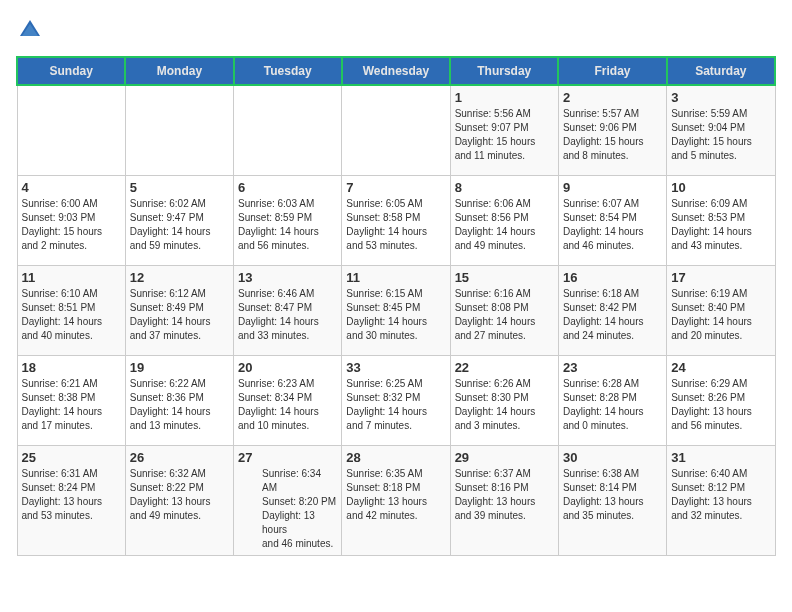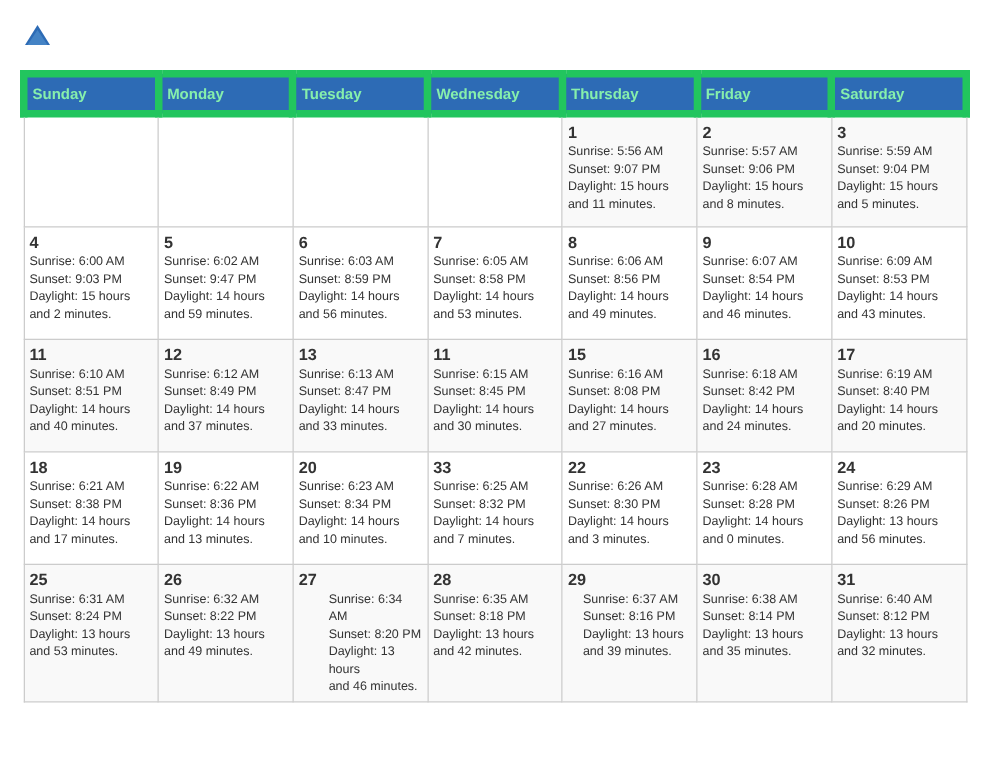--- a/index.html
+++ b/index.html
@@ -52,26 +52,26 @@
       font-size: 16px;
       color: #555;
     }
     table {
       width: 100%;
       border-collapse: collapse;
       table-layout: fixed;
     }
     thead tr th {
       background-color: #2d6bb5;
-      color: #86efac;
+      color: #e5e5e5;
       font-size: 12px;
       font-weight: bold;
       padding: 6px 4px;
-      text-align: left;
-      border: 6px solid #22c55e;
+      text-align: center;
+      border: 2px solid #22c55e;
     }
     tbody tr td {
       border: 1px solid #ccc;
       vertical-align: top;
       padding: 4px;
       font-size: 10.5px;
       color: #333;
       height: 90px;
       background: #fff;
     }
@@ -214,21 +214,21 @@
         </td>
         <td>
           <div class="day-number">12</div>
           <div class="day-info" style="white-space: pre-line;">Sunrise: 6:12 AM
 Sunset: 8:49 PM
 Daylight: 14 hours
 and 37 minutes.</div>
         </td>
         <td>
           <div class="day-number">13</div>
-          <div class="day-info" style="white-space: pre-line;">Sunrise: 6:13 AM
+          <div class="day-info" style="white-space: pre-line;">Sunrise: 6:46 AM
 Sunset: 8:47 PM
 Daylight: 14 hours
 and 33 minutes.</div>
         </td>
         <td>
           <div class="day-number">11</div>
           <div class="day-info" style="white-space: pre-line;">Sunrise: 6:15 AM
 Sunset: 8:45 PM
 Daylight: 14 hours
 and 30 minutes.</div>
@@ -330,21 +330,21 @@
         </td>
         <td>
           <div class="day-number">28</div>
           <div class="day-info" style="white-space: pre-line;">Sunrise: 6:35 AM
 Sunset: 8:18 PM
 Daylight: 13 hours
 and 42 minutes.</div>
         </td>
         <td>
           <div class="day-number">29</div>
-          <div class="day-info" style="white-space: pre-line; margin-left: 12px;">Sunrise: 6:37 AM
+          <div class="day-info" style="white-space: pre-line;">Sunrise: 6:37 AM
 Sunset: 8:16 PM
 Daylight: 13 hours
 and 39 minutes.</div>
         </td>
         <td>
           <div class="day-number">30</div>
           <div class="day-info" style="white-space: pre-line;">Sunrise: 6:38 AM
 Sunset: 8:14 PM
 Daylight: 13 hours
 and 35 minutes.</div>

